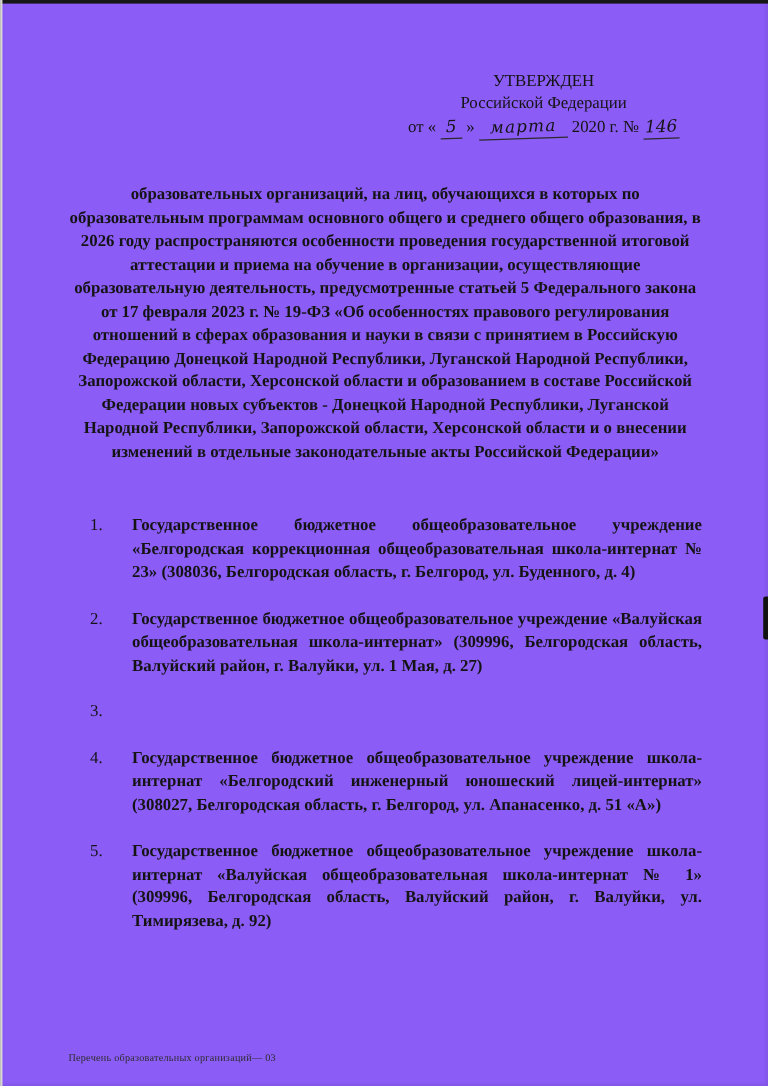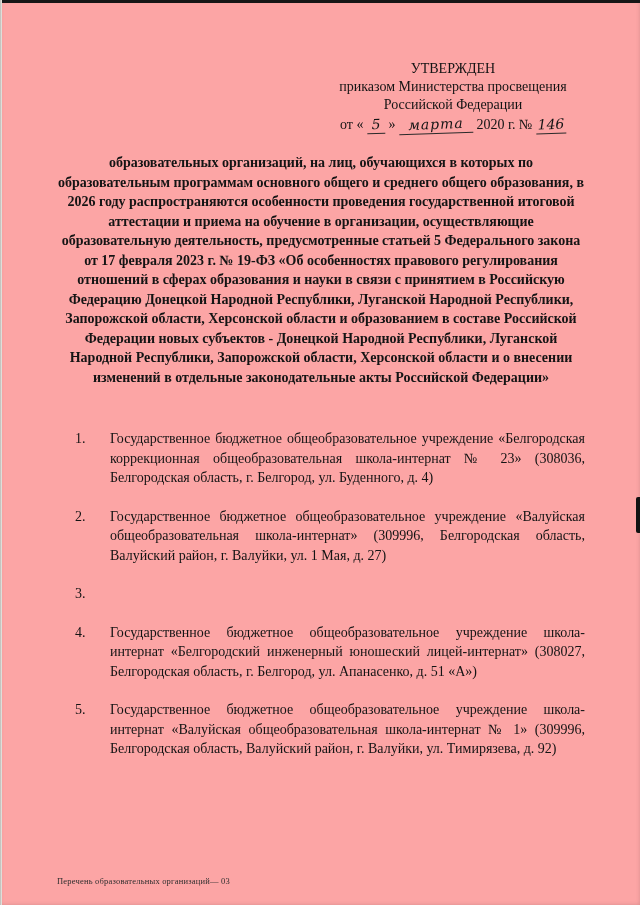--- a/index.html
+++ b/index.html
@@ -6,21 +6,21 @@
     margin: 0;
     padding: 0;
     background: #e8e8e6;
     font-family: "Liberation Serif", serif;
   }
   .page {
     position: relative;
     width: 640px;
     height: 905px;
     margin: 0 auto;
-    background: #fca5a5;
+    background: #8b5cf6;
     color: #141414;
     overflow: hidden;
     box-shadow: inset 0 0 4px rgba(0,0,0,0.15);
   }
   .scan-edge-top {
     position: absolute;
     top: 0; left: 0; right: 0;
     height: 3px;
     background: #161616;
   }
@@ -110,20 +110,21 @@
     padding-left: 18px;
     margin-bottom: 19px;
   }
   .org-num {
     flex: 0 0 35px;
     width: 35px;
   }
   .org-text {
     flex: 1;
     text-align: justify;
+    font-weight: bold;
   }
   .footer {
     position: absolute;
     left: 57px;
     bottom: 19px;
     font-size: 8.5px;
     color: #2e2e2e;
     letter-spacing: 0.2px;
   }
 </style>
@@ -131,21 +132,20 @@
 <body>
 
 <div class="page">
 
   <div class="scan-edge-top"></div>
   <div class="scan-edge-left"></div>
   <div class="scan-artifact-right"></div>
 
   <div class="approval-block">
     <div class="approval-line">УТВЕРЖДЕН</div>
-    <div class="approval-line">приказом Министерства просвещения</div>
     <div class="approval-line">Российской Федерации</div>
     <div class="date-line">
       <span>от «</span>
       <span class="handwritten hw-day">5</span>
       <span>»</span>
       <span class="handwritten hw-month">марта</span>
       <span>2020 г. №</span>
       <span class="handwritten hw-number">146</span>
     </div>
   </div>

